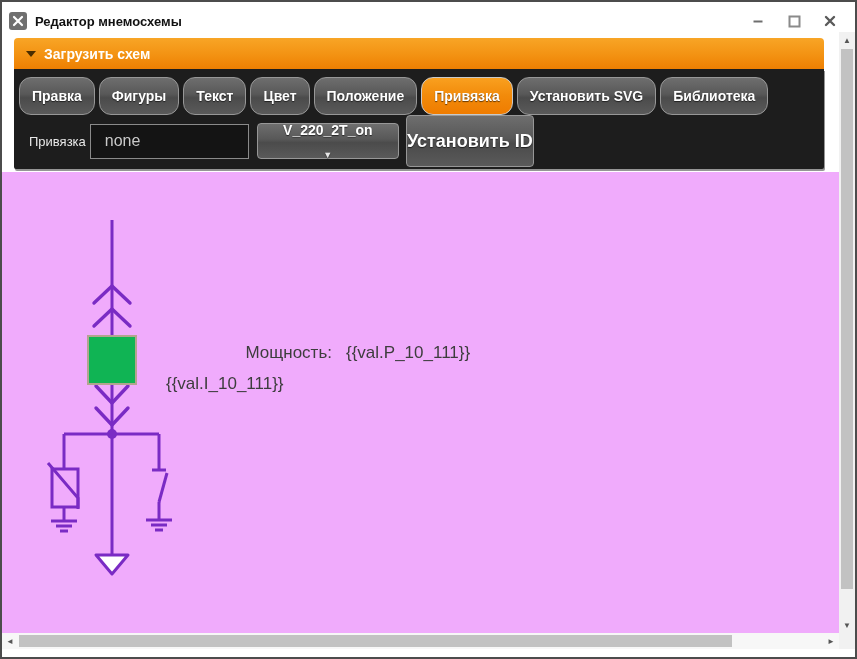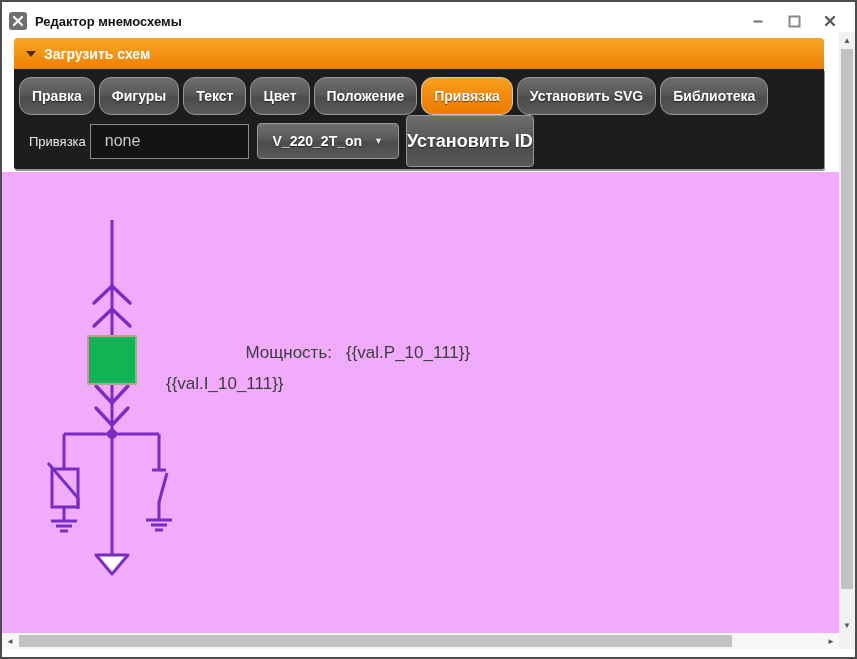--- a/index.html
+++ b/index.html
@@ -71,20 +71,21 @@
     color:#c9c9c9; font-size:16px; font-family:"Liberation Sans",sans-serif;
     padding:0 14px; outline:none;
   }
   .dropdown {
     width:142px; height:36px; margin-left:8px; border-radius:4px; cursor:pointer;
     border:1px solid #979797;
     background:linear-gradient(180deg,#6e6e6e 0%,#585858 45%,#4b4b4b 55%,#5a5a5a 100%);
     color:#fff; font-weight:bold; font-size:14px;
     display:flex; align-items:center; justify-content:center; gap:12px;
     text-shadow:0 1px 1px rgba(0,0,0,.6);
+    flex-direction:column;
   }
   .dd-caret { font-size:9px; color:#e6e6e6; }
   .btn-setid {
     width:128px; height:52px; margin-left:7px; border-radius:4px; cursor:pointer;
     border:1px solid #979797;
     background:linear-gradient(180deg,#6e6e6e 0%,#585858 45%,#4b4b4b 55%,#5a5a5a 100%);
     color:#fff; font-weight:bold; font-size:18px;
     display:flex; align-items:center; justify-content:center;
     text-shadow:0 1px 1px rgba(0,0,0,.6);
   }

